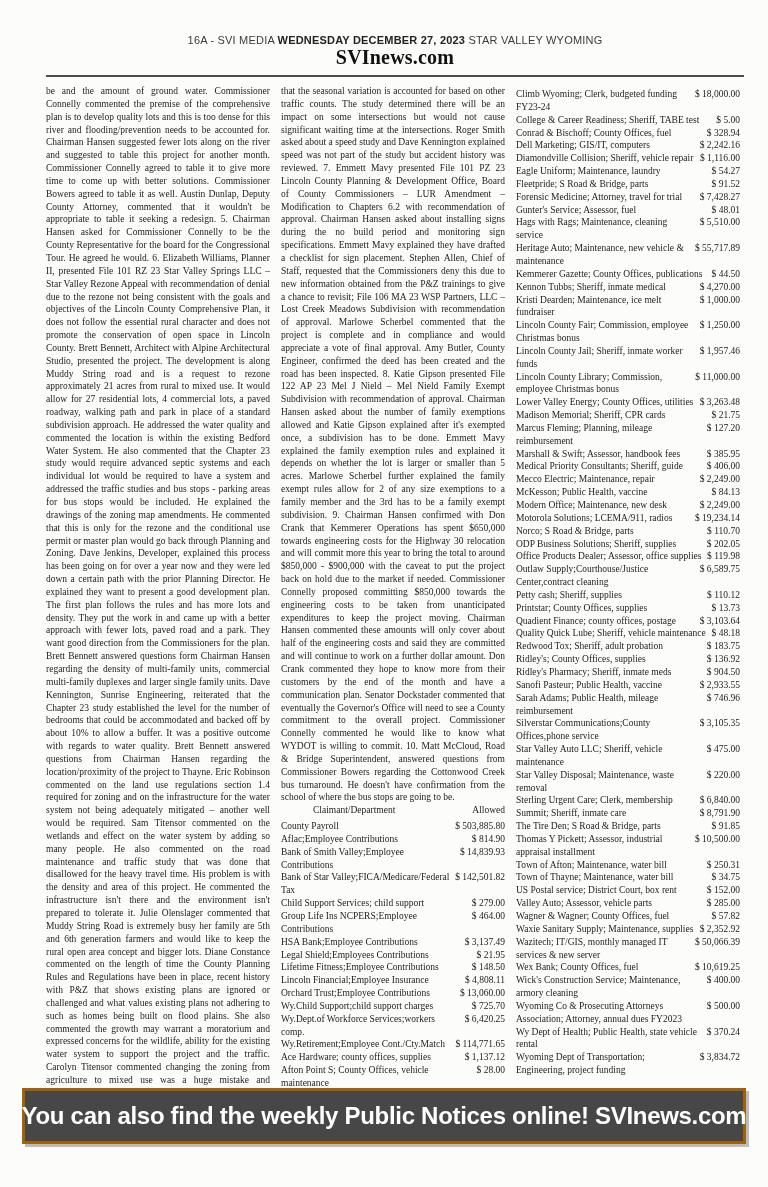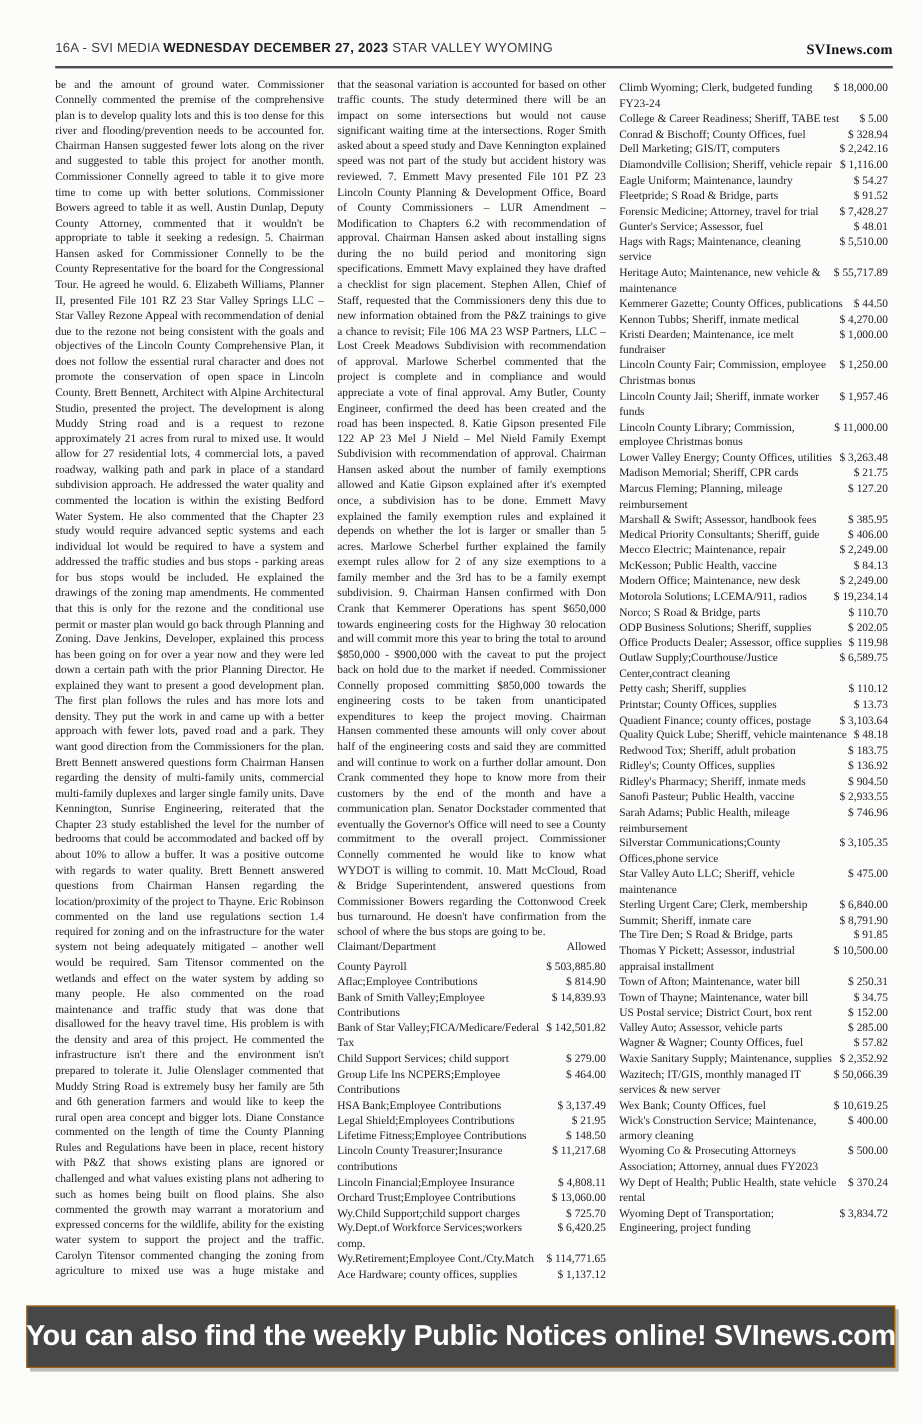--- a/index.html
+++ b/index.html
@@ -7,31 +7,32 @@
     width:768px;height:1187px;
     background:#f4f3f1;
     font-family:"Liberation Serif", serif;
     color:#1c1c1c;
     -webkit-font-smoothing:antialiased;
   }
   .page{position:relative;width:768px;height:1187px;background:#fcfcfb;overflow:hidden;}
 
   
   .masthead{
-    display:flex;justify-content:space-between;align-items:flex-start;
+    display:flex;justify-content:space-between;align-items:center;
     padding:34px 24px 4px 46px;
+    flex-direction:column;
   }
   .masthead-left{
     font-family:"Liberation Sans", sans-serif;
     font-size:11px;color:#3c3c3c;letter-spacing:.2px;white-space:nowrap;
   }
   .masthead-left .bold{font-weight:bold;color:#222;}
   .masthead-right{
     font-family:"Liberation Serif", serif;
-    font-weight:bold;font-size:12px;color:#111;letter-spacing:.2px;
+    font-weight:bold;font-size:20px;color:#111;letter-spacing:.2px;
   }
   .rule{height:2px;background:#4e4e4e;margin:2px 24px 0 46px;}
 
   
   .columns{
     display:flex;gap:11px;
     padding:8px 24px 0 46px;
     height:1002px;overflow:hidden;
   }
   .col{width:224px;flex:0 0 224px;}
@@ -41,27 +42,27 @@
     text-align:justify;text-justify:inter-word;
   }
   
   .claims{margin-top:3px;}
   .claim-row{
     display:flex;justify-content:space-between;align-items:flex-start;
     font-size:9.5px;line-height:12.85px;
   }
   .claim-name{text-align:left;}
   .claim-amount{white-space:nowrap;padding-left:5px;text-align:right;}
-  .claims-header .claim-name,.claims-header .claim-amount{font-weight:normal;}
+  .claims-header .claim-name,.claims-header .claim-amount{font-weight:normal;margin-left:32px;}
 
   
   .banner{
     position:absolute;left:22px;right:22px;top:1088px;height:50px;
     background:#474747;
-    border:1px solid #a16207;
+    border:3px solid #a16207;
     box-shadow:3px 3px 0 #bdbcba;
     display:flex;align-items:center;justify-content:center;
   }
   .banner-text{
     font-family:"Liberation Sans", sans-serif;
     font-weight:bold;font-size:24px;letter-spacing:-0.3px;
     color:#ffffff;white-space:nowrap;
   }
 </style>
 </head>
@@ -121,24 +122,20 @@
           </div>
           <div class="claim-row">
             <span class="claim-name">Legal Shield;Employees Contributions</span>
             <span class="claim-amount">$ 21.95</span>
           </div>
           <div class="claim-row">
             <span class="claim-name">Lifetime Fitness;Employee Contributions</span>
             <span class="claim-amount">$ 148.50</span>
           </div>
           <div class="claim-row">
-            <span class="claim-name">Lincoln County Treasurer;Insurance contributions</span>
-            <span class="claim-amount">$ 11,217.68</span>
-          </div>
-          <div class="claim-row">
             <span class="claim-name">Lincoln Financial;Employee Insurance</span>
             <span class="claim-amount">$ 4,808.11</span>
           </div>
           <div class="claim-row">
             <span class="claim-name">Orchard Trust;Employee Contributions</span>
             <span class="claim-amount">$ 13,060.00</span>
           </div>
           <div class="claim-row">
             <span class="claim-name">Wy.Child Support;child support charges</span>
             <span class="claim-amount">$ 725.70</span>
@@ -320,20 +317,24 @@
             <span class="claim-name">Sarah Adams; Public Health, mileage reimbursement</span>
             <span class="claim-amount">$ 746.96</span>
           </div>
           <div class="claim-row">
             <span class="claim-name">Silverstar Communications;County Offices,phone service</span>
             <span class="claim-amount">$ 3,105.35</span>
           </div>
           <div class="claim-row">
             <span class="claim-name">Star Valley Auto LLC; Sheriff, vehicle maintenance</span>
             <span class="claim-amount">$ 475.00</span>
+          </div>
+          <div class="claim-row">
+            <span class="claim-name">Star Valley Disposal; Maintenance, waste removal</span>
+            <span class="claim-amount">$ 220.00</span>
           </div>
           <div class="claim-row">
             <span class="claim-name">Sterling Urgent Care; Clerk, membership</span>
             <span class="claim-amount">$ 6,840.00</span>
           </div>
           <div class="claim-row">
             <span class="claim-name">Summit; Sheriff, inmate care</span>
             <span class="claim-amount">$ 8,791.90</span>
           </div>
           <div class="claim-row">

